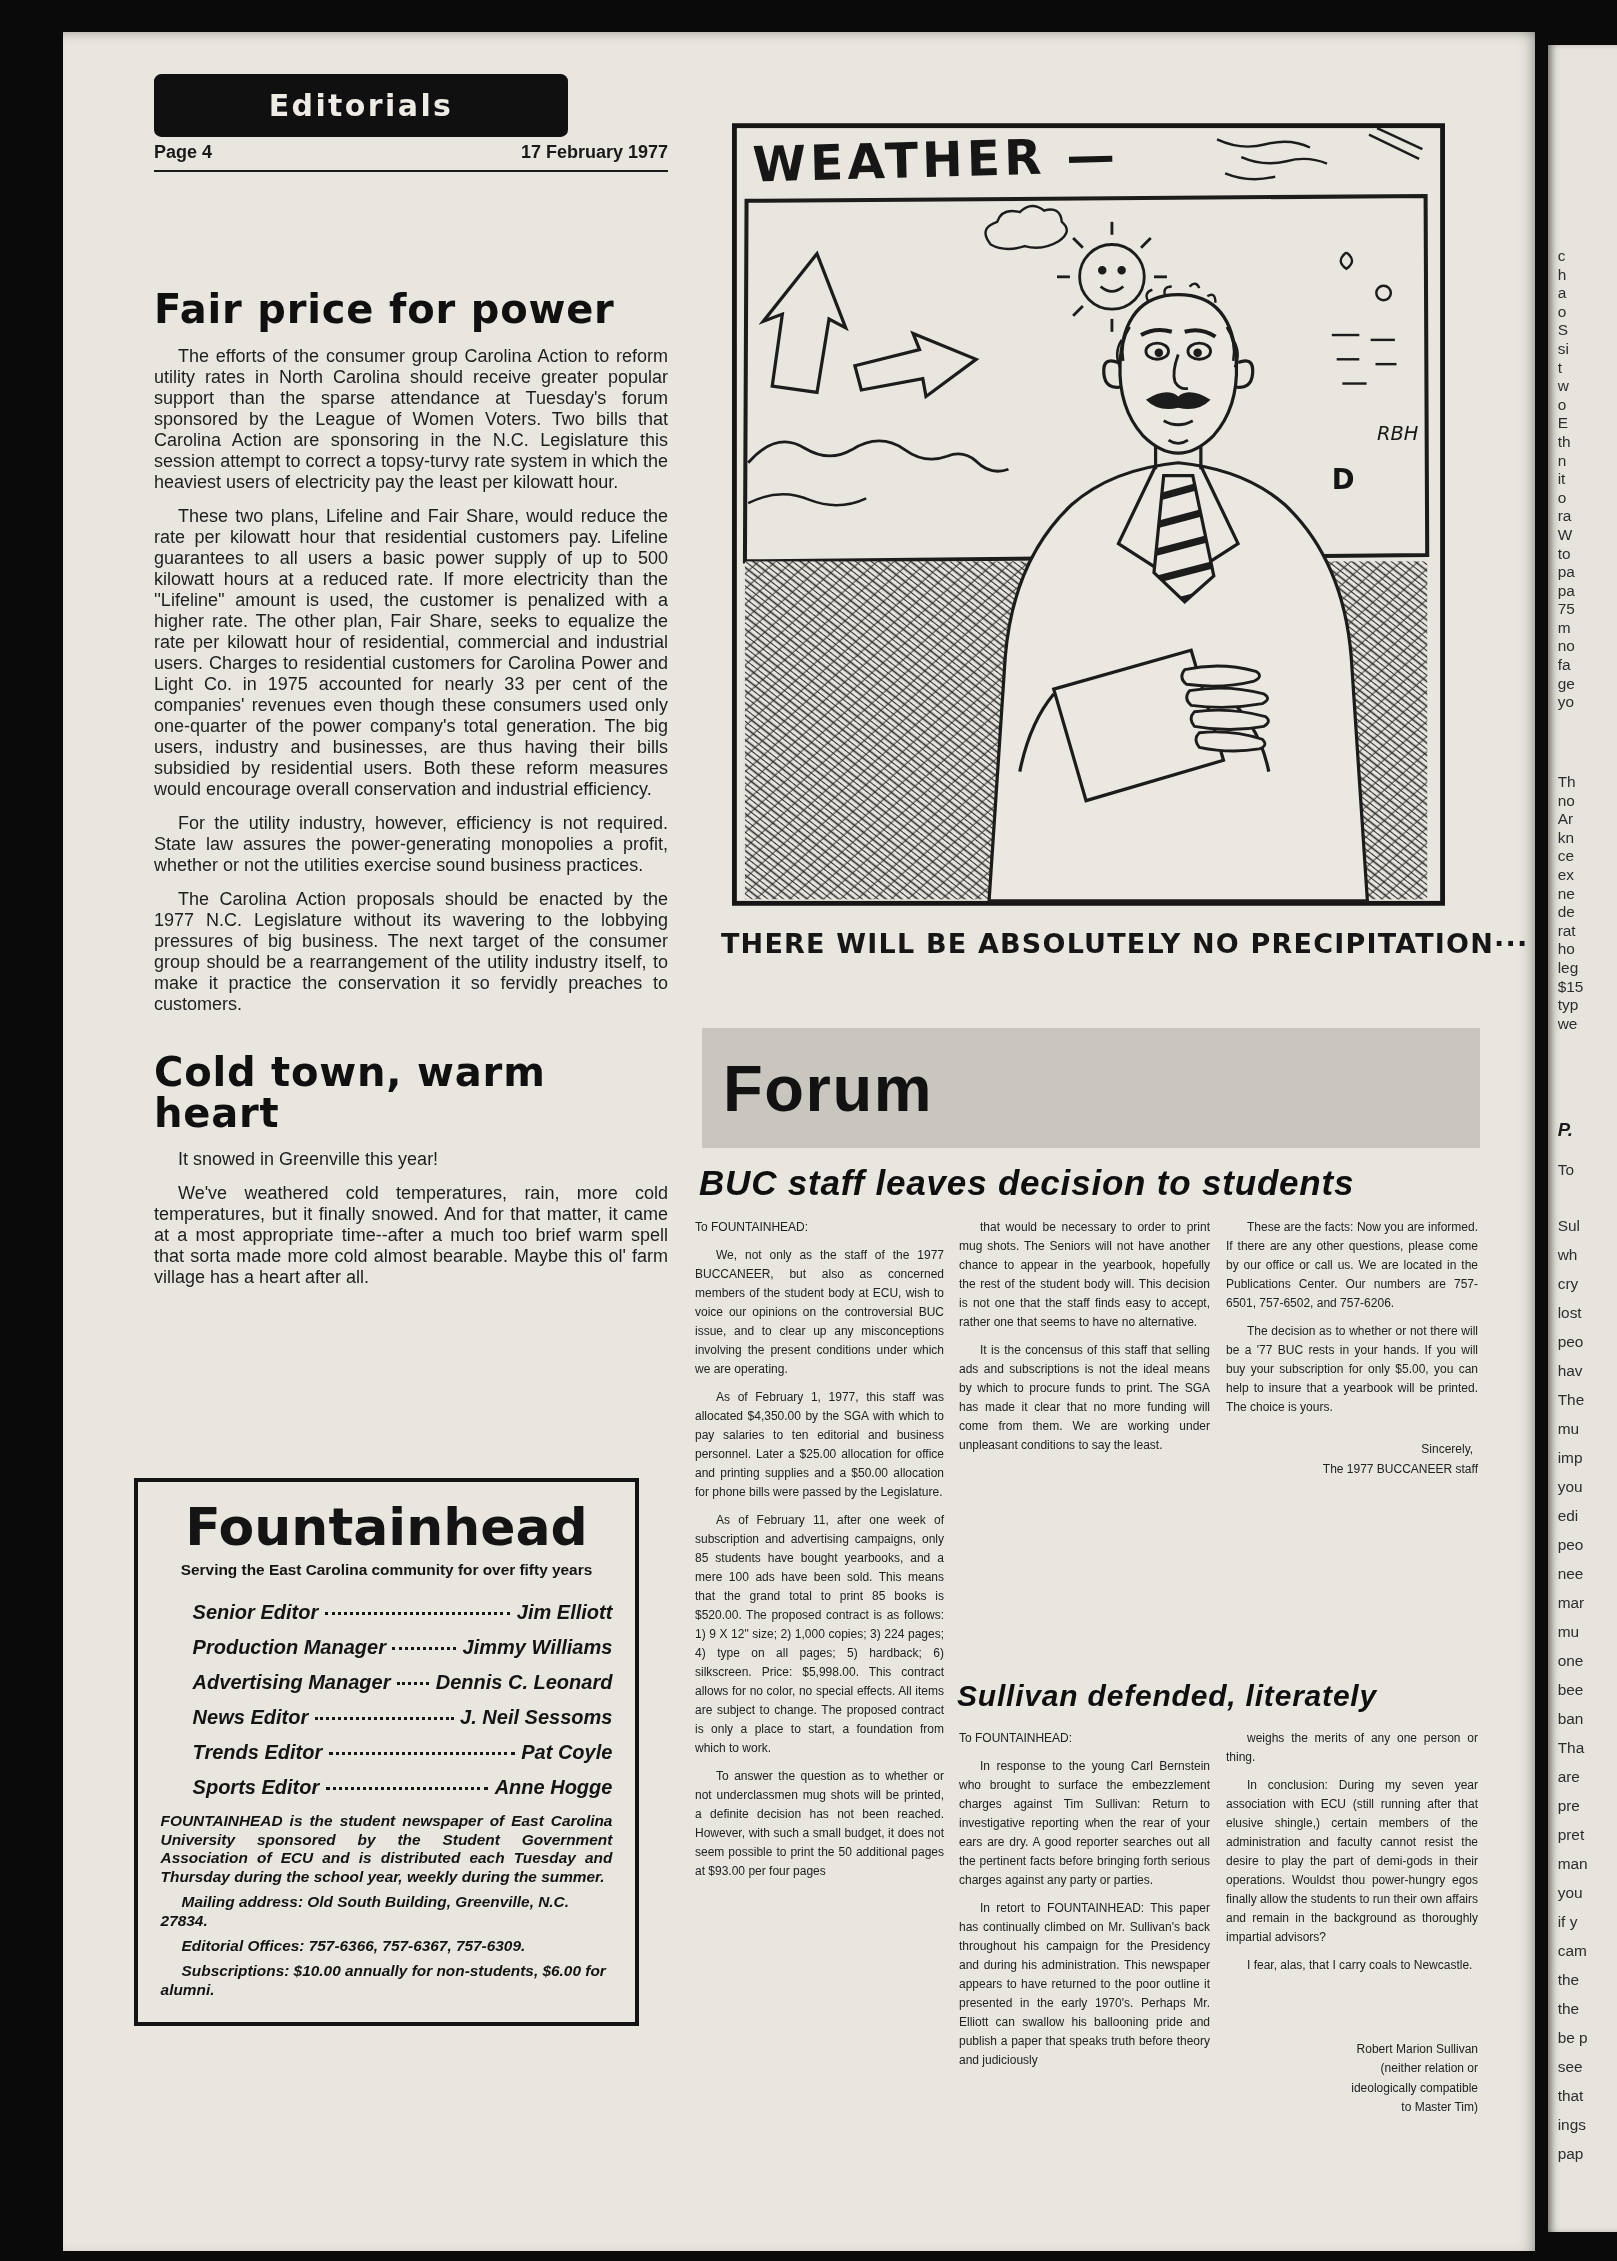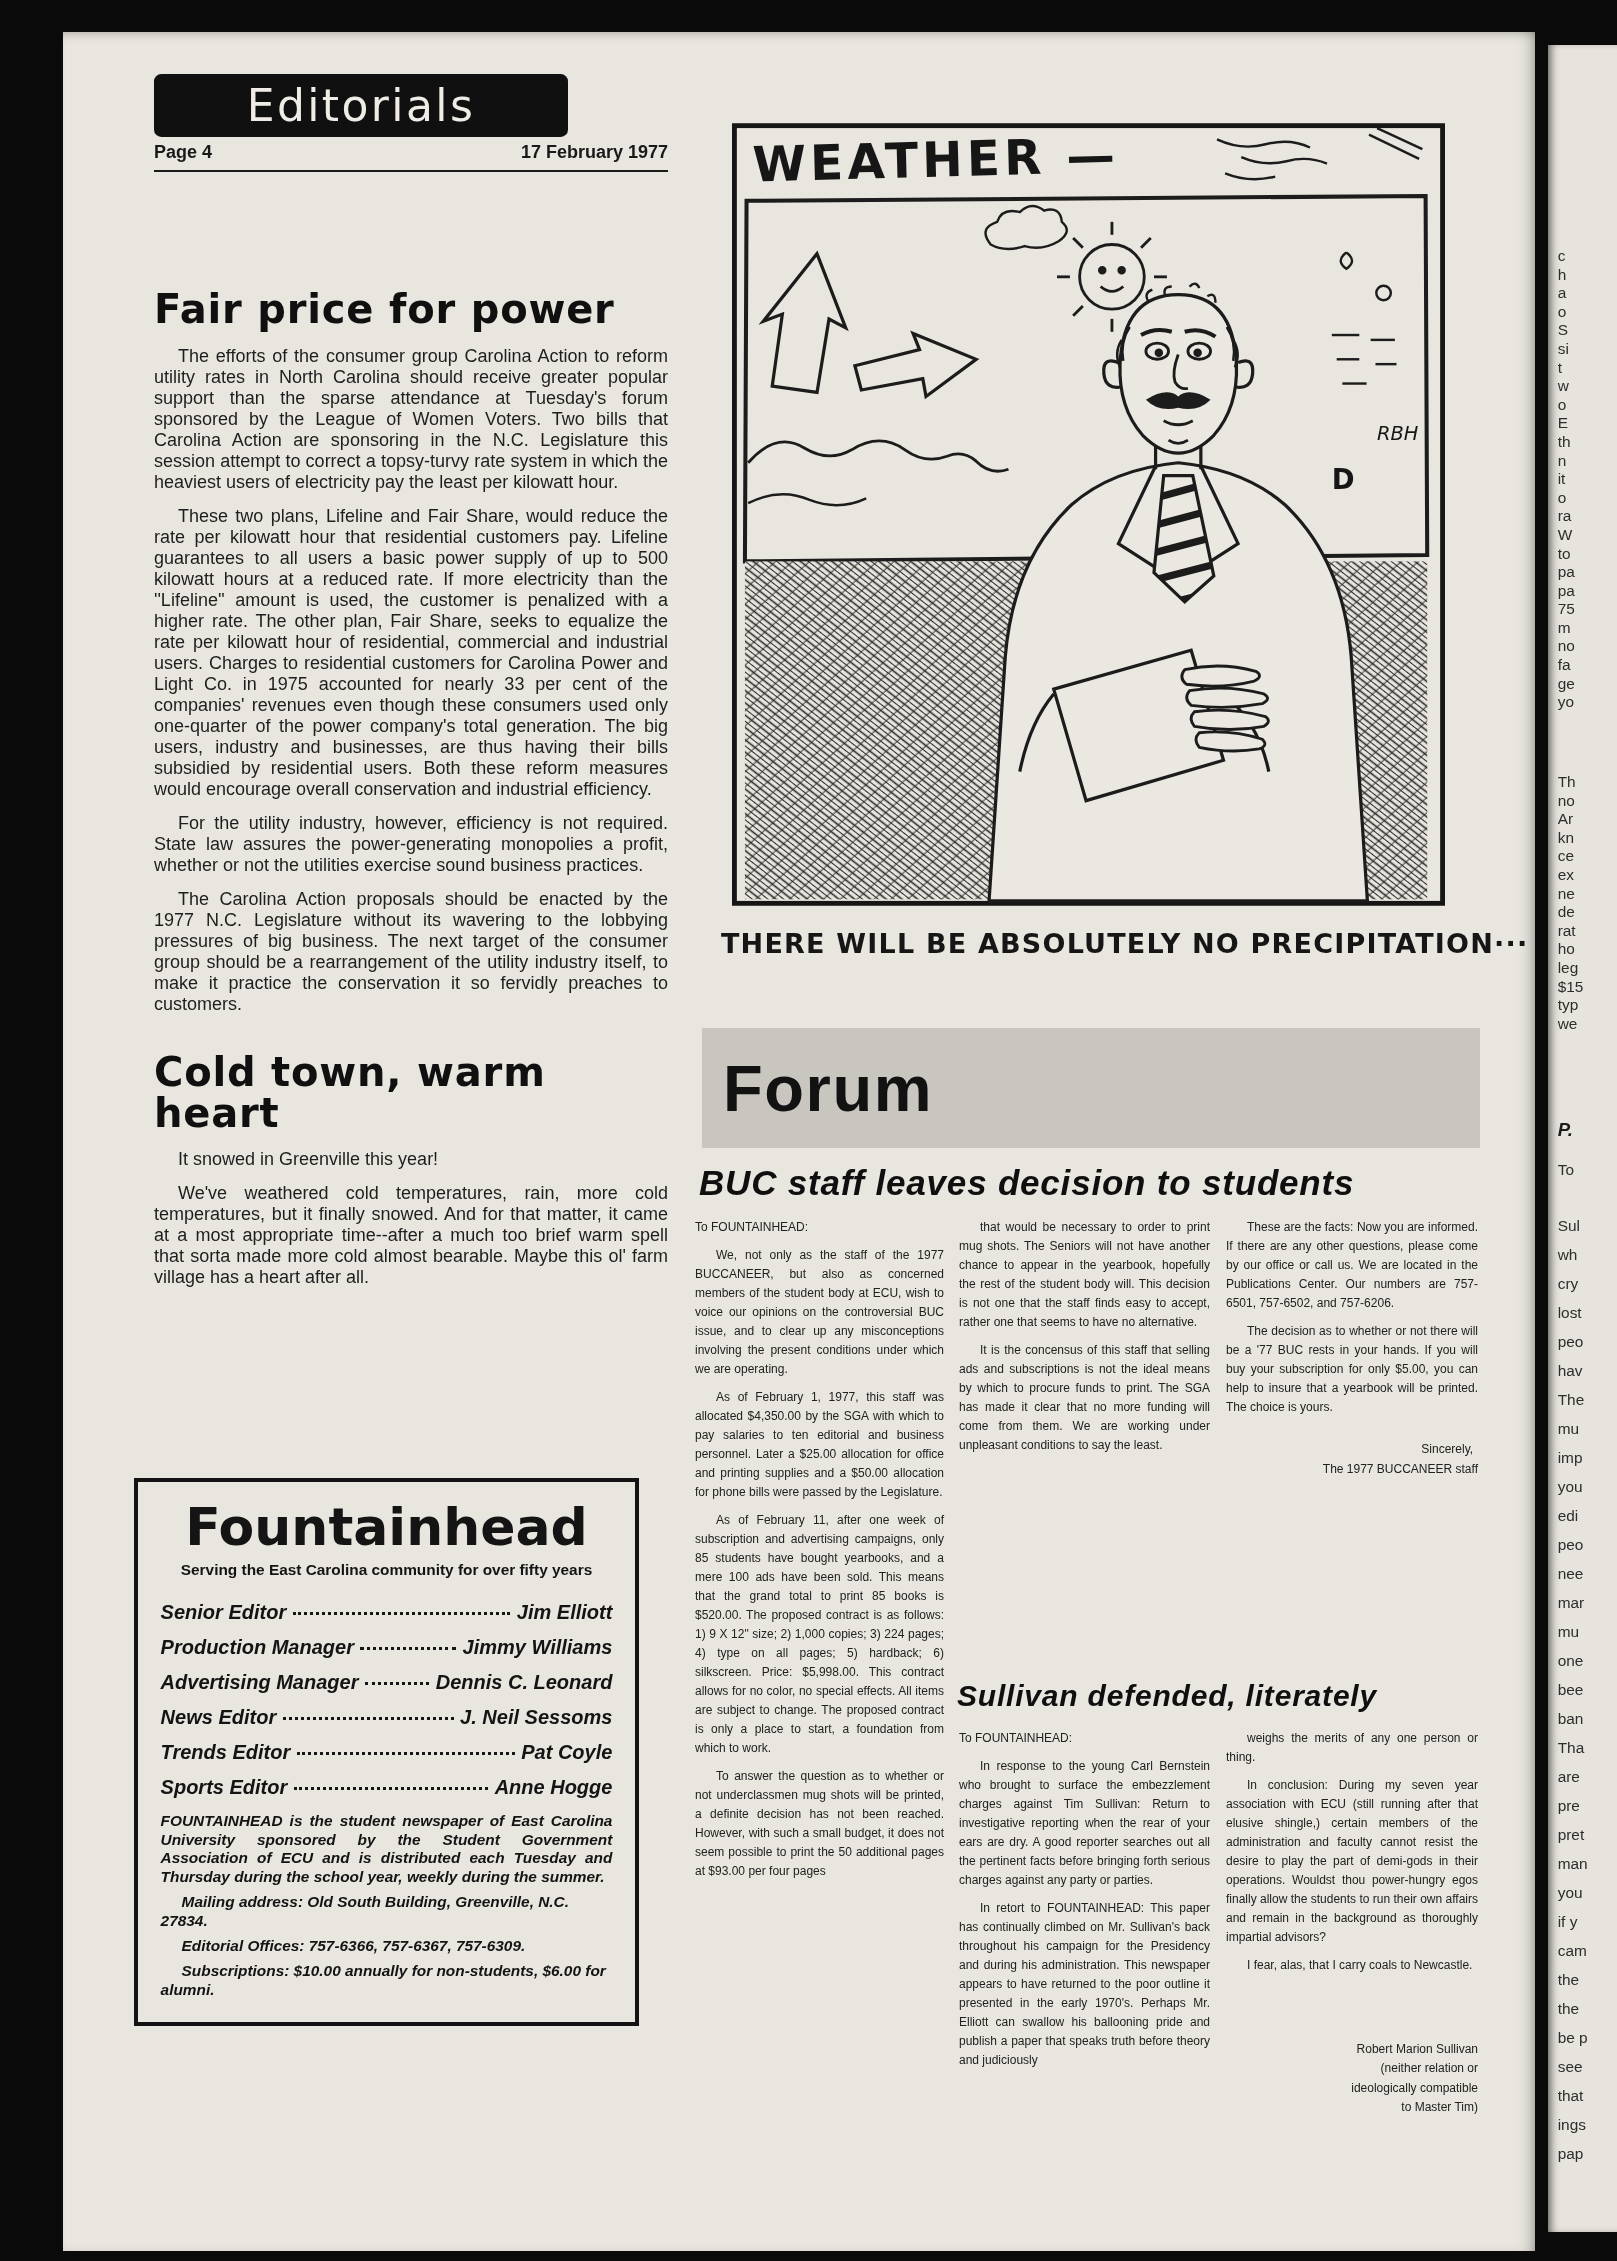--- a/index.html
+++ b/index.html
@@ -18,21 +18,21 @@
   }
 
   
   .section-banner {
     position:absolute; left:91px; top:42px; width:414px; height:63px;
     background:#101010; border-radius:7.3px;
     display:flex; align-items:center; justify-content:center;
   }
   .section-banner span {
     color:#efece5; font-family:"DejaVu Sans", sans-serif;
-    font-weight:400; font-size:44px; letter-spacing:2.4px;
+    font-weight:700; font-size:30px; letter-spacing:2.4px;
   }
   .page-meta {
     position:absolute; left:91px; top:110px; width:514px;
     display:flex; justify-content:space-between; align-items:baseline;
     font-weight:700; font-size:18px; color:#191919;
     border-bottom:2.4px solid #1a1a1a; padding-bottom:7.3px;
     box-sizing:border-box;
   }
 
   
@@ -57,20 +57,21 @@
   .masthead-name {
     text-align:center; font-family:"DejaVu Sans", sans-serif;
     font-weight:800; font-size:52px; line-height:1; letter-spacing:0;
   }
   .masthead-tagline { text-align:center; font-weight:700; font-size:15.4px; margin-top:7.3px; }
   .staff-list { margin-top:22.6px; }
   .staff-row {
     display:flex; align-items:baseline;
     font-weight:700; font-style:italic; font-size:20px;
     margin-bottom:12px;
+    margin-left:32px;
   }
   .staff-leader { flex:1; border-bottom:3.2px dotted #161616; margin:0 6.5px; transform:translateY(-4px); }
   .masthead-about {
     font-weight:700; font-style:italic; font-size:15.4px; line-height:18.6px;
     text-align:justify; margin:13px 0 0;
   }
   .masthead-line {
     font-weight:700; font-style:italic; font-size:15.4px; line-height:18.6px;
     margin:6.5px 0 0; text-indent:21px;
   }

